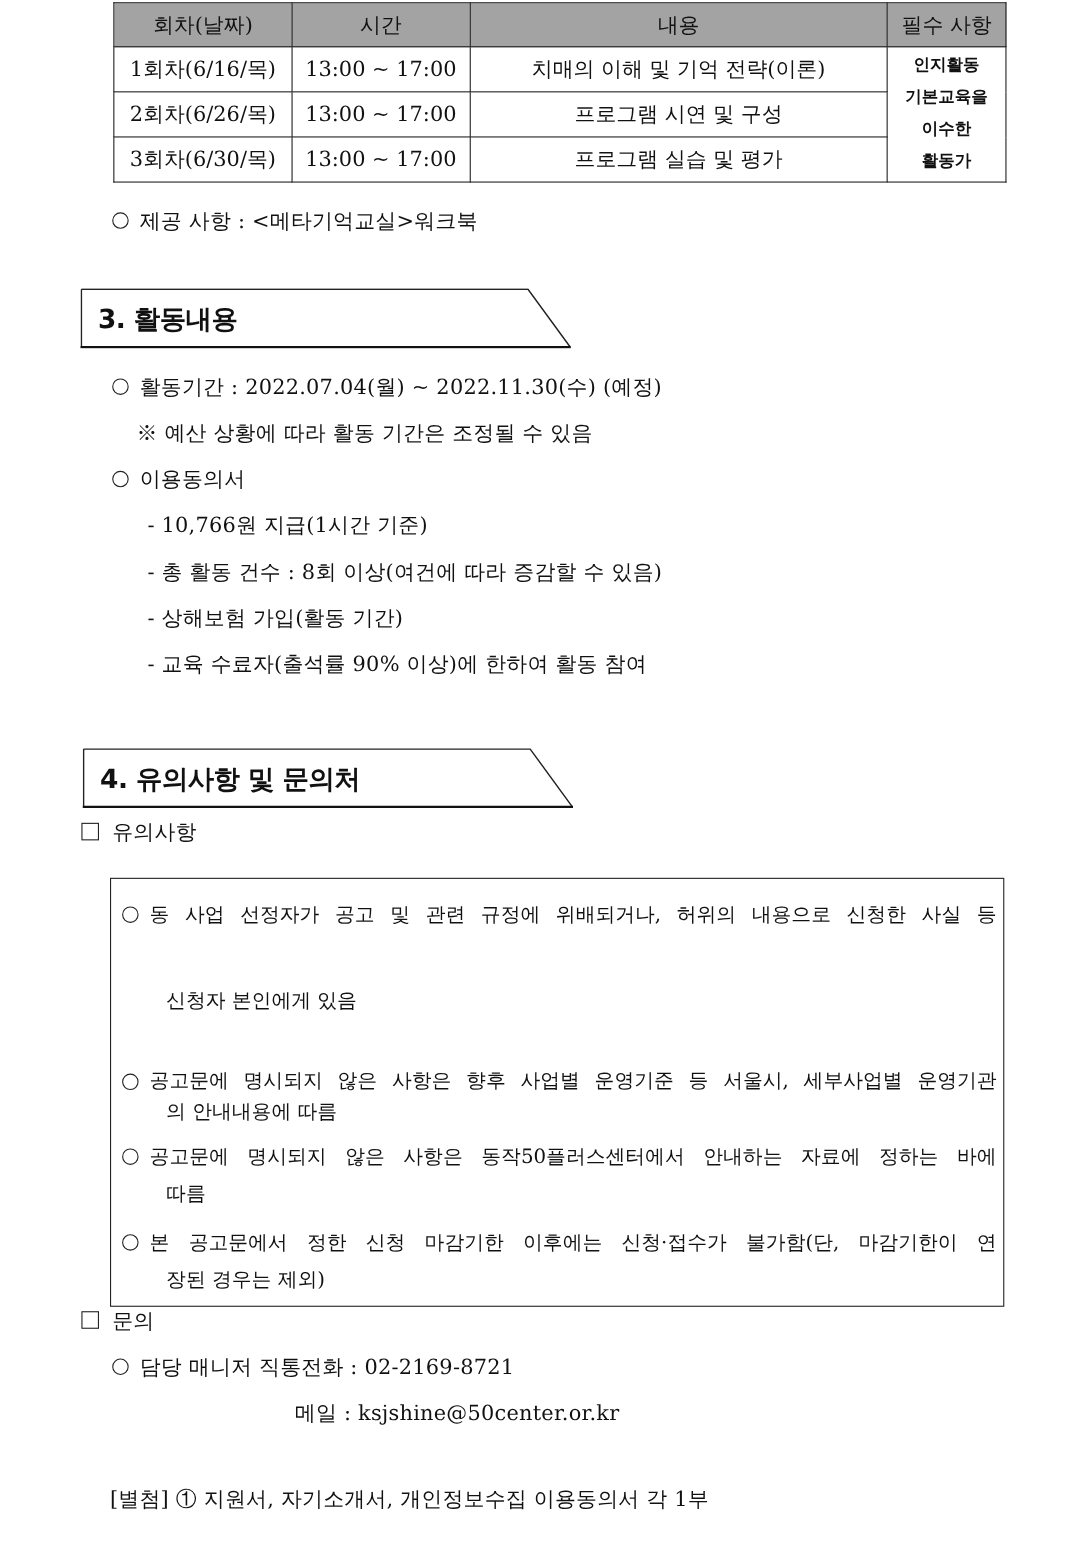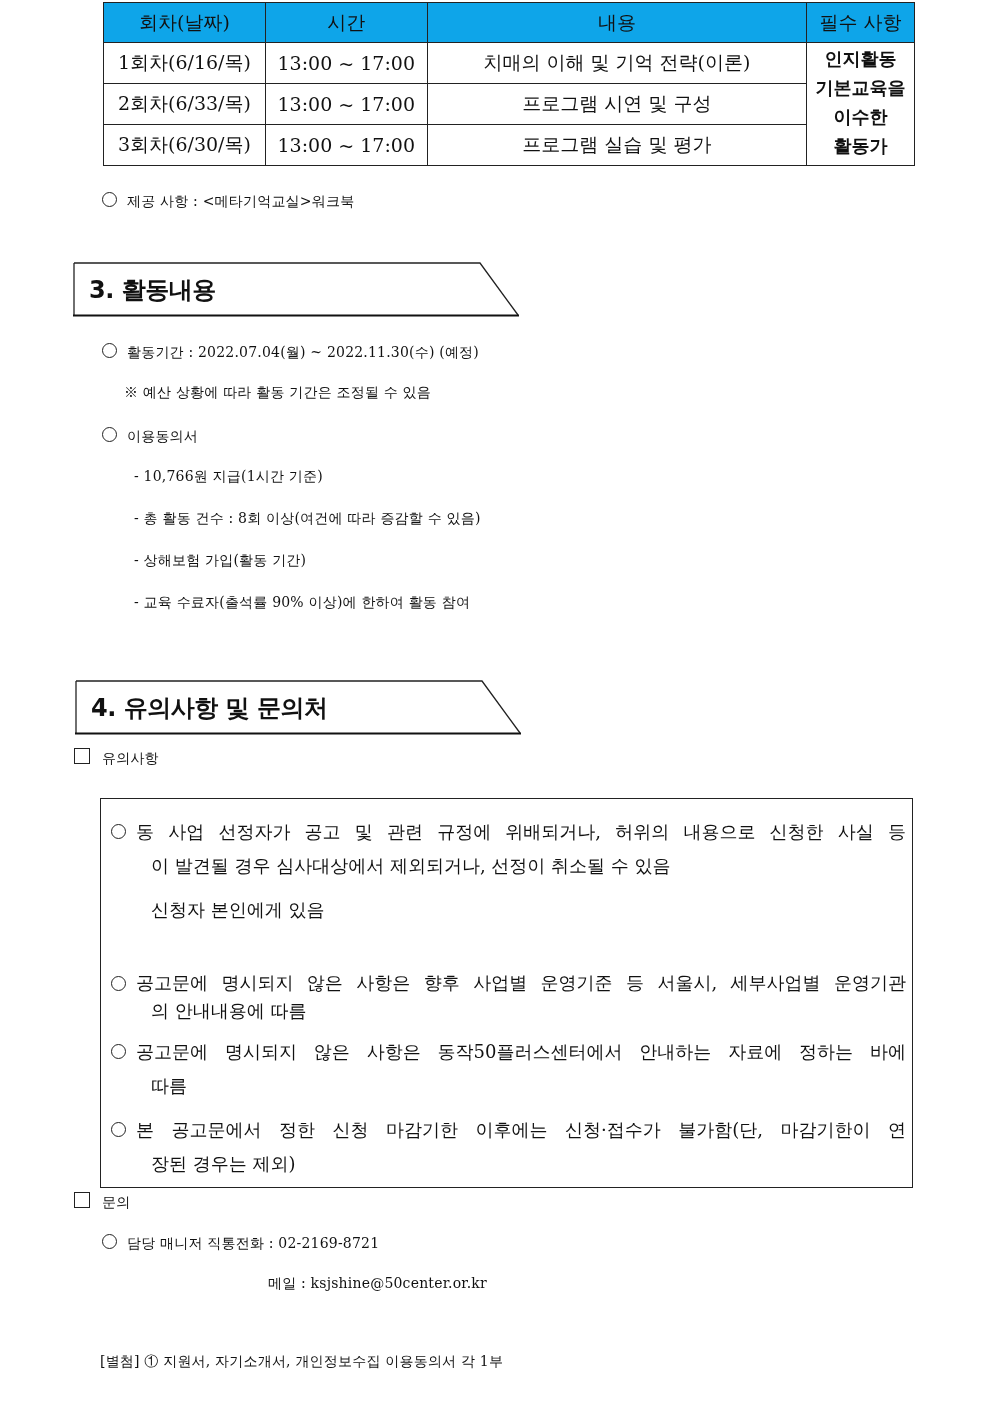--- a/index.html
+++ b/index.html
@@ -2,35 +2,35 @@
 <html><head>
 <meta charset="utf-8">
 <style>
   html, body { margin: 0; padding: 0; background: #ffffff; }
   body {
     width: 992px; height: 1403px; position: relative; overflow: hidden;
     font-family: "DejaVu Serif", "Liberation Serif", serif;
     color: #111111;
   }
   .abs { position: absolute; }
-  .txt { font-size: 14px; line-height: 1; white-space: nowrap; letter-spacing: 0.2px; }
+  .txt { font-size: 19px; line-height: 1; white-space: nowrap; letter-spacing: 0.2px; }
 
   
   table.sched {
     position: absolute; left: 103px; top: 2px; width: 812px;
     border-collapse: collapse; font-size: 19px;
   }
   table.sched th, table.sched td {
     border: 1.3px solid #222; text-align: center; padding: 0; font-weight: normal;
   }
-  table.sched th { background: #0ea5e9; height: 39px; text-align: center; }
+  table.sched th { background: #a3a3a3; height: 39px; text-align: center; }
   table.sched td { height: 40px; }
   table.sched td.req {
-    font-family: Liberation Mono, monospace;
-    font-weight: bold; font-size: 18px; line-height: 29px;
+    font-family: Liberation Serif, serif;
+    font-weight: bold; font-size: 15px; line-height: 29px;
   }
 
   
   .sec-head { position: absolute; height: 54px; }
   .sec-head svg { position: absolute; left: 0; top: 0; }
   .sec-head .title {
     position: absolute; left: 16px; top: 12px;
     font-family: "DejaVu Sans", "Liberation Sans", sans-serif;
     font-weight: bold; font-size: 24px; letter-spacing: -0.5px;
   }
@@ -69,21 +69,21 @@
     <td>13:00 ~ 17:00</td>
     <td>치매의 이해 및 기억 전략(이론)</td>
     <td class="req" rowspan="3">
       <div>인지활동</div>
       <div>기본교육을</div>
       <div>이수한</div>
       <div>활동가</div>
     </td>
   </tr>
   <tr>
-    <td>2회차(6/33/목)</td>
+    <td>2회차(6/26/목)</td>
     <td>13:00 ~ 17:00</td>
     <td>프로그램 시연 및 구성</td>
   </tr>
   <tr>
     <td>3회차(6/30/목)</td>
     <td>13:00 ~ 17:00</td>
     <td>프로그램 실습 및 평가</td>
   </tr>
 </tbody>
   </table>
@@ -125,21 +125,20 @@
 <div class="abs txt" style="left:74px; top:748px;">
   <span class="square"></span><span>유의사항</span>
 </div>
 
 <div class="notice-box">
   <div class="notice-item" style="top:16px;">
     <div class="l1">
         <span class="circle" style="margin-top:9px;"></span>
         <span class="body">동 사업 선정자가 공고 및 관련 규정에 위배되거나, 허위의 내용으로 신청한 사실 등</span>
       </div>
-    <div class="l2">이 발견될 경우 심사대상에서 제외되거나, 선정이 취소될 수 있음</div>
   </div>
   <div class="notice-item" style="top:94px;">
     <div class="l2">신청자 본인에게 있음</div>
   </div>
   <div class="notice-item" style="top:170px; line-height:28px;">
     <div class="l1">
         <span class="circle" style="margin-top:7px;"></span>
         <span class="body">공고문에 명시되지 않은 사항은 향후 사업별 운영기준 등 서울시, 세부사업별 운영기관</span>
       </div>
     <div class="l2">의 안내내용에 따름</div>

